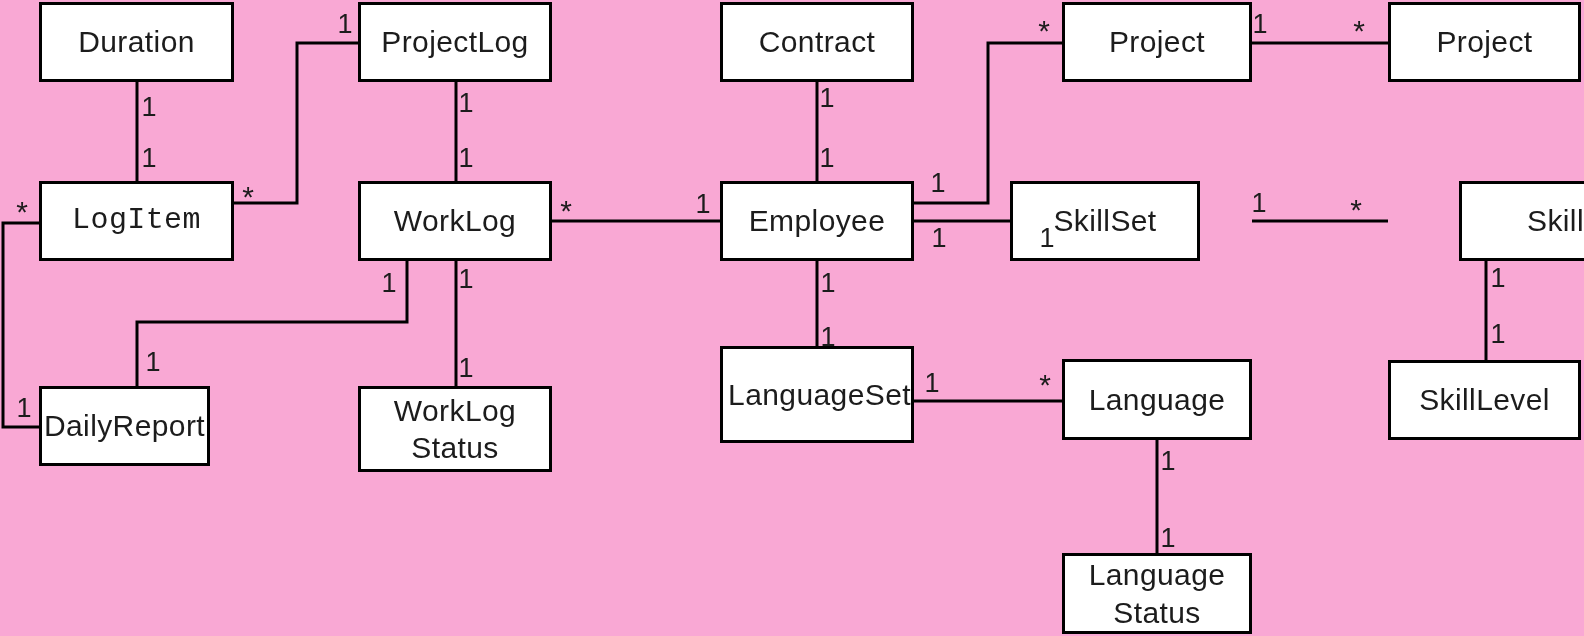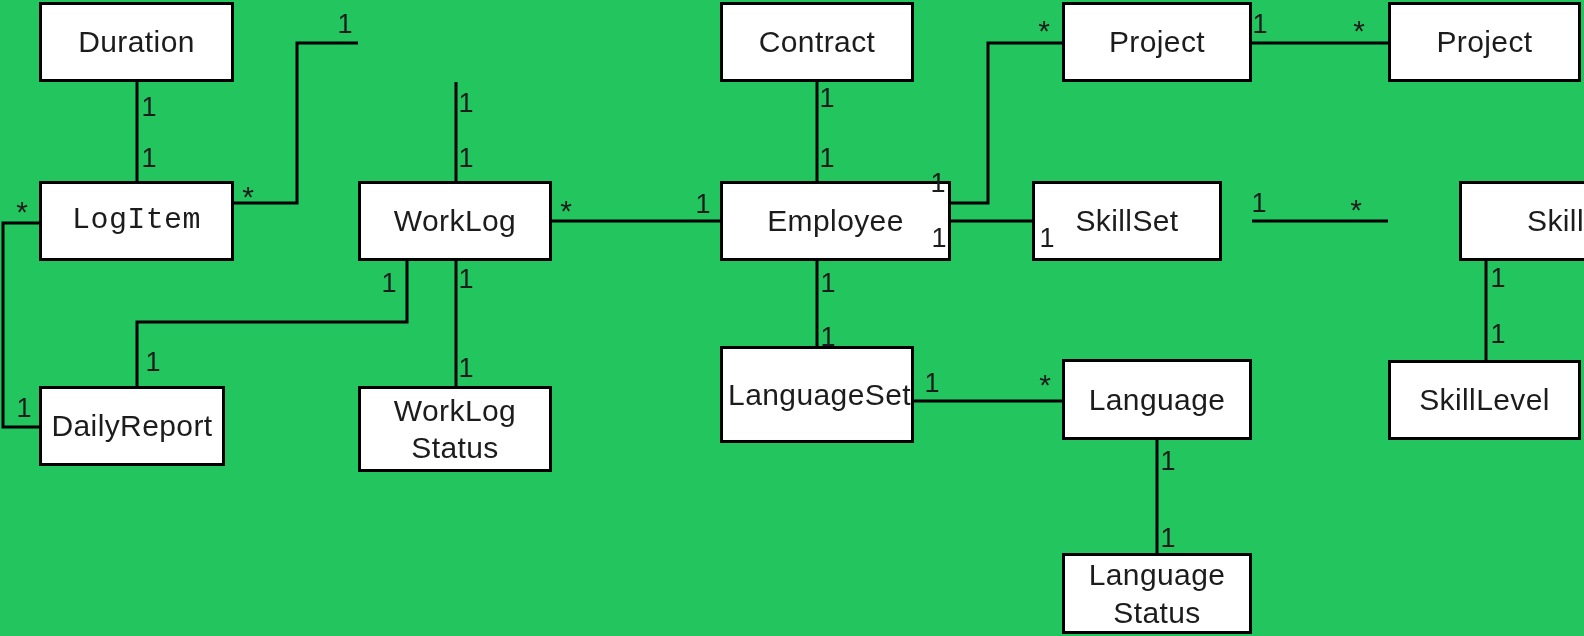--- a/index.html
+++ b/index.html
@@ -1,20 +1,20 @@
 <!DOCTYPE html>
 <html><head>
 <meta charset="utf-8">
 <style>
   html,body{margin:0;padding:0;background:#ffffff;}
   body{
     width:1584px;height:636px;overflow:hidden;
     font-family:"Liberation Sans", sans-serif;
   }
-  .canvas{position:relative;width:1584px;height:636px;background:#22c55e;}
+  .canvas{position:relative;width:1584px;height:636px;background:#f9a8d4;}
   #edge-layer{position:absolute;left:0;top:0;width:1584px;height:636px;}
   #node-layer{position:absolute;left:0;top:0;width:1584px;height:636px;}
   .node{
     position:absolute;box-sizing:border-box;
     border:3px solid #000000;background:#ffffff;
     display:flex;flex-direction:column;align-items:center;justify-content:center;
     font-size:30px;line-height:1.25;color:#1c1c1c;letter-spacing:0.4px;
     text-align:center;
   }
   .node-line{white-space:nowrap;}
@@ -43,45 +43,48 @@
       <polyline points="914,401 1062,401" fill="none" stroke="#000000" stroke-width="3"></polyline>
       <polyline points="1157,440 1157,553" fill="none" stroke="#000000" stroke-width="3"></polyline>
       <polyline points="456,261 456,386" fill="none" stroke="#000000" stroke-width="3"></polyline>
       <polyline points="407,261 407,322 137,322 137,386" fill="none" stroke="#000000" stroke-width="3"></polyline>
       <polyline points="39,223 3,223 3,427 39,427" fill="none" stroke="#000000" stroke-width="3"></polyline>
     </svg>
   <div id="node-layer">
       <div class="node" style="left: 39px; top: 2px; width: 195px; height: 80px;">
         <div class="node-line">Duration</div>
       </div>
+      <div class="node" style="left: 358px; top: 2px; width: 194px; height: 80px;">
+        <div class="node-line">ProjectLog</div>
+      </div>
       <div class="node" style="left: 720px; top: 2px; width: 194px; height: 80px;">
         <div class="node-line">Contract</div>
       </div>
       <div class="node" style="left: 1062px; top: 2px; width: 190px; height: 80px;">
         <div class="node-line">Project</div>
       </div>
       <div class="node" style="left: 1388px; top: 2px; width: 193px; height: 80px;">
         <div class="node-line">Project</div>
       </div>
       <div class="node" style="left: 39px; top: 181px; width: 195px; height: 80px; font-family: Liberation Mono, monospace;">
         <div class="node-line">LogItem</div>
       </div>
       <div class="node" style="left: 358px; top: 181px; width: 194px; height: 80px;">
         <div class="node-line">WorkLog</div>
       </div>
-      <div class="node" style="left: 720px; top: 181px; width: 231px; height: 80px;">
+      <div class="node" style="left: 720px; top: 181px; width: 194px; height: 80px;">
         <div class="node-line">Employee</div>
       </div>
-      <div class="node" style="left: 1032px; top: 181px; width: 190px; height: 80px;">
+      <div class="node" style="left: 1010px; top: 181px; width: 190px; height: 80px;">
         <div class="node-line">SkillSet</div>
       </div>
       <div class="node" style="left: 1459px; top: 181px; width: 193px; height: 80px;">
         <div class="node-line">Skill</div>
       </div>
-      <div class="node" style="left: 39px; top: 386px; width: 186px; height: 80px; align-items: center;">
+      <div class="node" style="left: 39px; top: 386px; width: 171px; height: 80px; align-items: center;">
         <div class="node-line">DailyReport</div>
       </div>
       <div class="node" style="left: 358px; top: 386px; width: 194px; height: 86px;">
         <div class="node-line">WorkLog</div>
         <div class="node-line">Status</div>
       </div>
       <div class="node" style="left: 720px; top: 346px; width: 194px; height: 97px; align-items: flex-end;">
         <div class="node-line">LanguageSet</div>
       </div>
       <div class="node" style="left: 1062px; top: 359px; width: 190px; height: 81px;">

